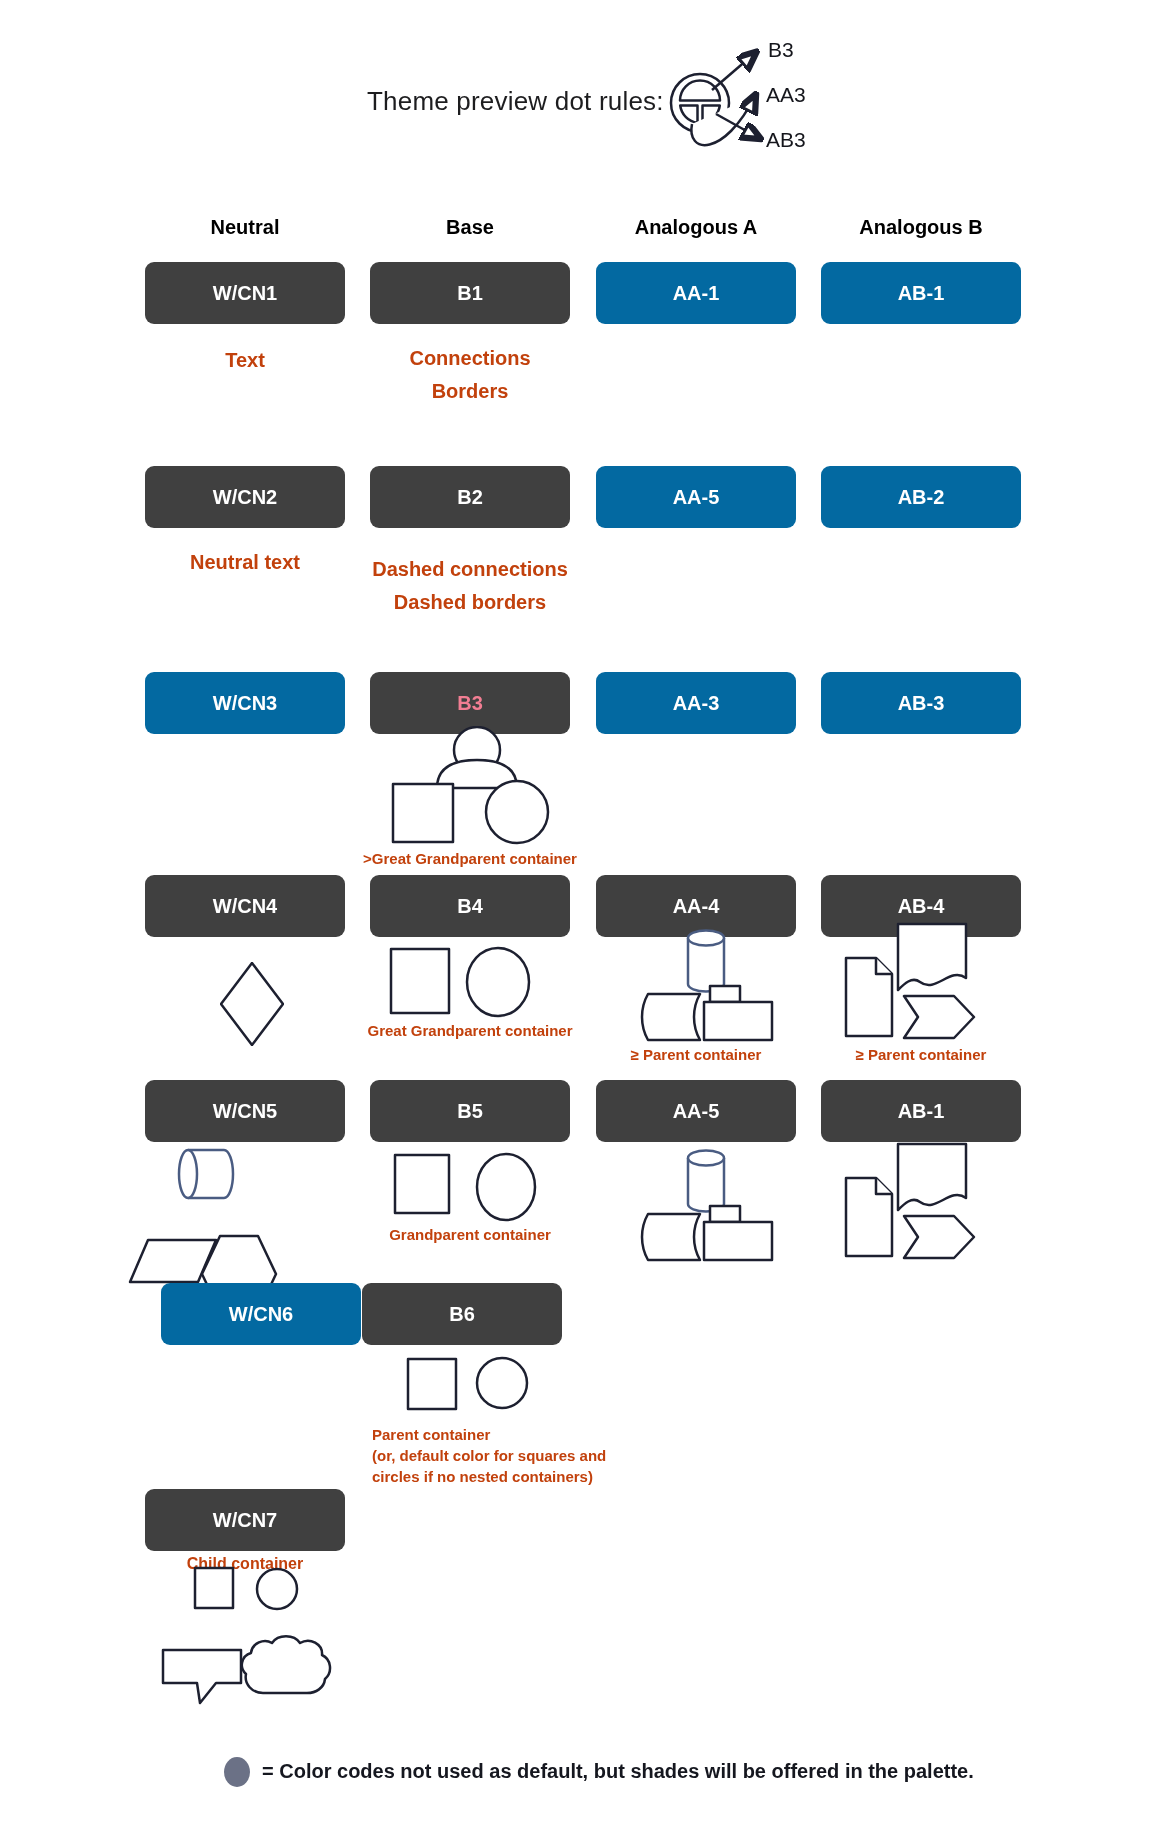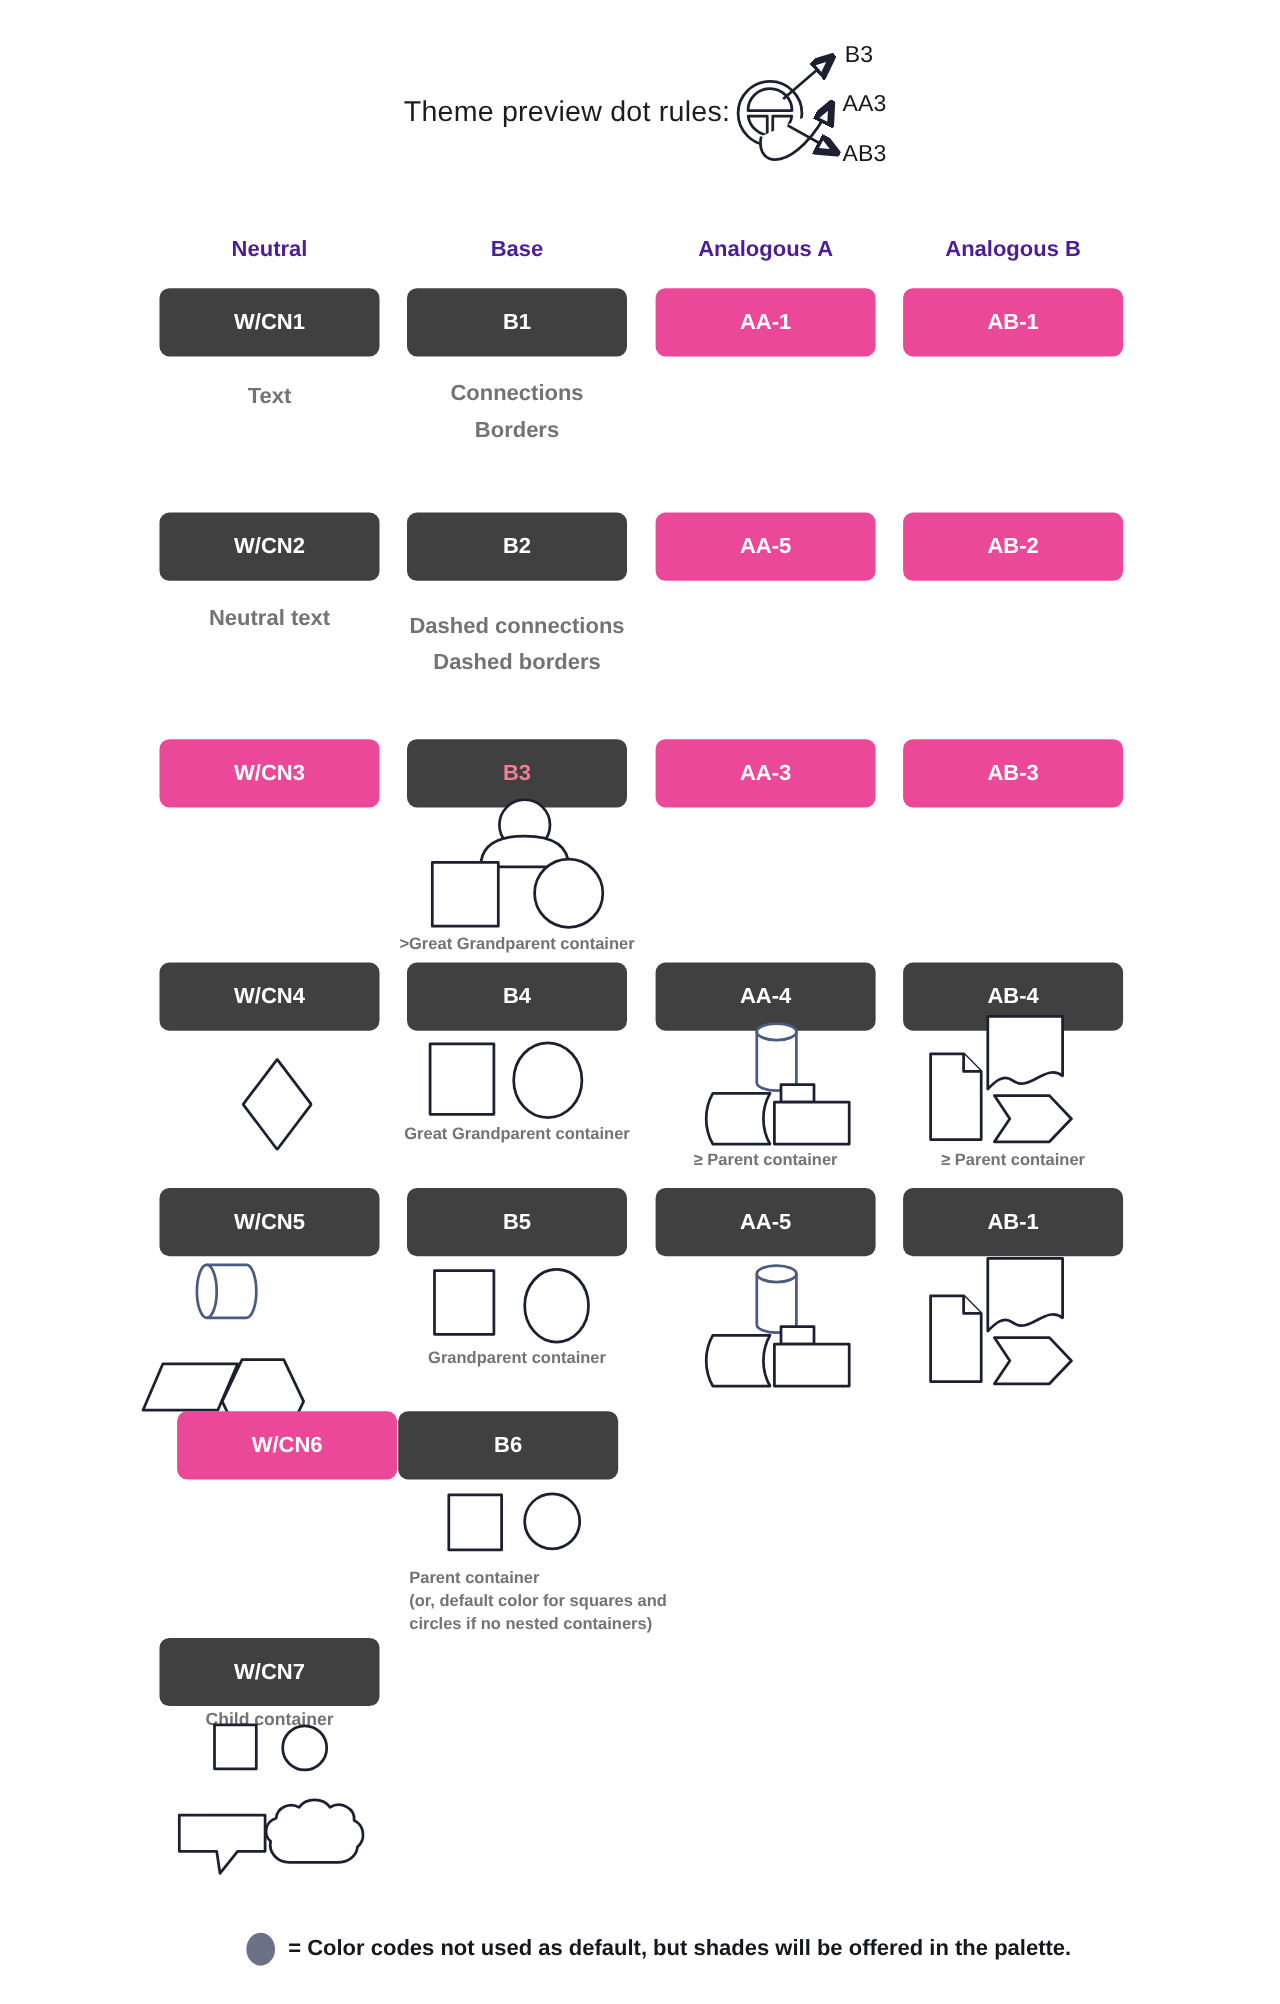--- a/index.html
+++ b/index.html
@@ -2,30 +2,30 @@
 <html><head>
 <meta charset="utf-8">
 <style>
   html,body{margin:0;padding:0;background:#fff;}
   #canvas{
     position:relative;width:1164px;height:1822px;background:#fff;overflow:hidden;
     font-family:"Liberation Sans",sans-serif;color:#17181d;
   }
   .title{position:absolute;left:367px;top:86px;font-size:26px;font-weight:400;color:#1d1d1f;letter-spacing:.2px;}
   .dotlabel{position:absolute;font-size:21px;font-weight:400;color:#15161c;}
-  .colhead{position:absolute;top:216px;width:200px;text-align:center;font-size:20px;font-weight:700;color:#4c1d95;}
+  .colhead{position:absolute;top:216px;width:200px;text-align:center;font-size:20px;font-weight:700;color:#000000;}
   .swatch{
     position:absolute;width:200px;height:62px;border-radius:9px;
     display:flex;align-items:center;justify-content:center;
     font-size:20px;font-weight:700;color:#fff;
   }
   .dark{background:#404040;}
-  .gray{background:#ec4899;}
+  .gray{background:#0369a1;}
   .pink span{color:#f27e93;}
-  .note{position:absolute;font-weight:700;color:#737373;}
+  .note{position:absolute;font-weight:700;color:#c2410c;}
   .big{font-size:20px;line-height:33px;}
   .small{font-size:15px;line-height:21px;}
   .ctr{width:200px;text-align:center;}
   .ctrw{width:280px;text-align:center;}
   .shape{position:absolute;}
   .shape path,.shape rect,.shape circle,.shape ellipse,.shape polygon{
     fill:#fff;stroke:#1d2030;stroke-width:2.5;stroke-linejoin:round;
   }
   .shape .cyl{stroke:#4a5c82;}
   .footer-dot{position:absolute;left:224px;top:1757px;width:26px;height:30px;border-radius:50%;background:#6b7186;}

